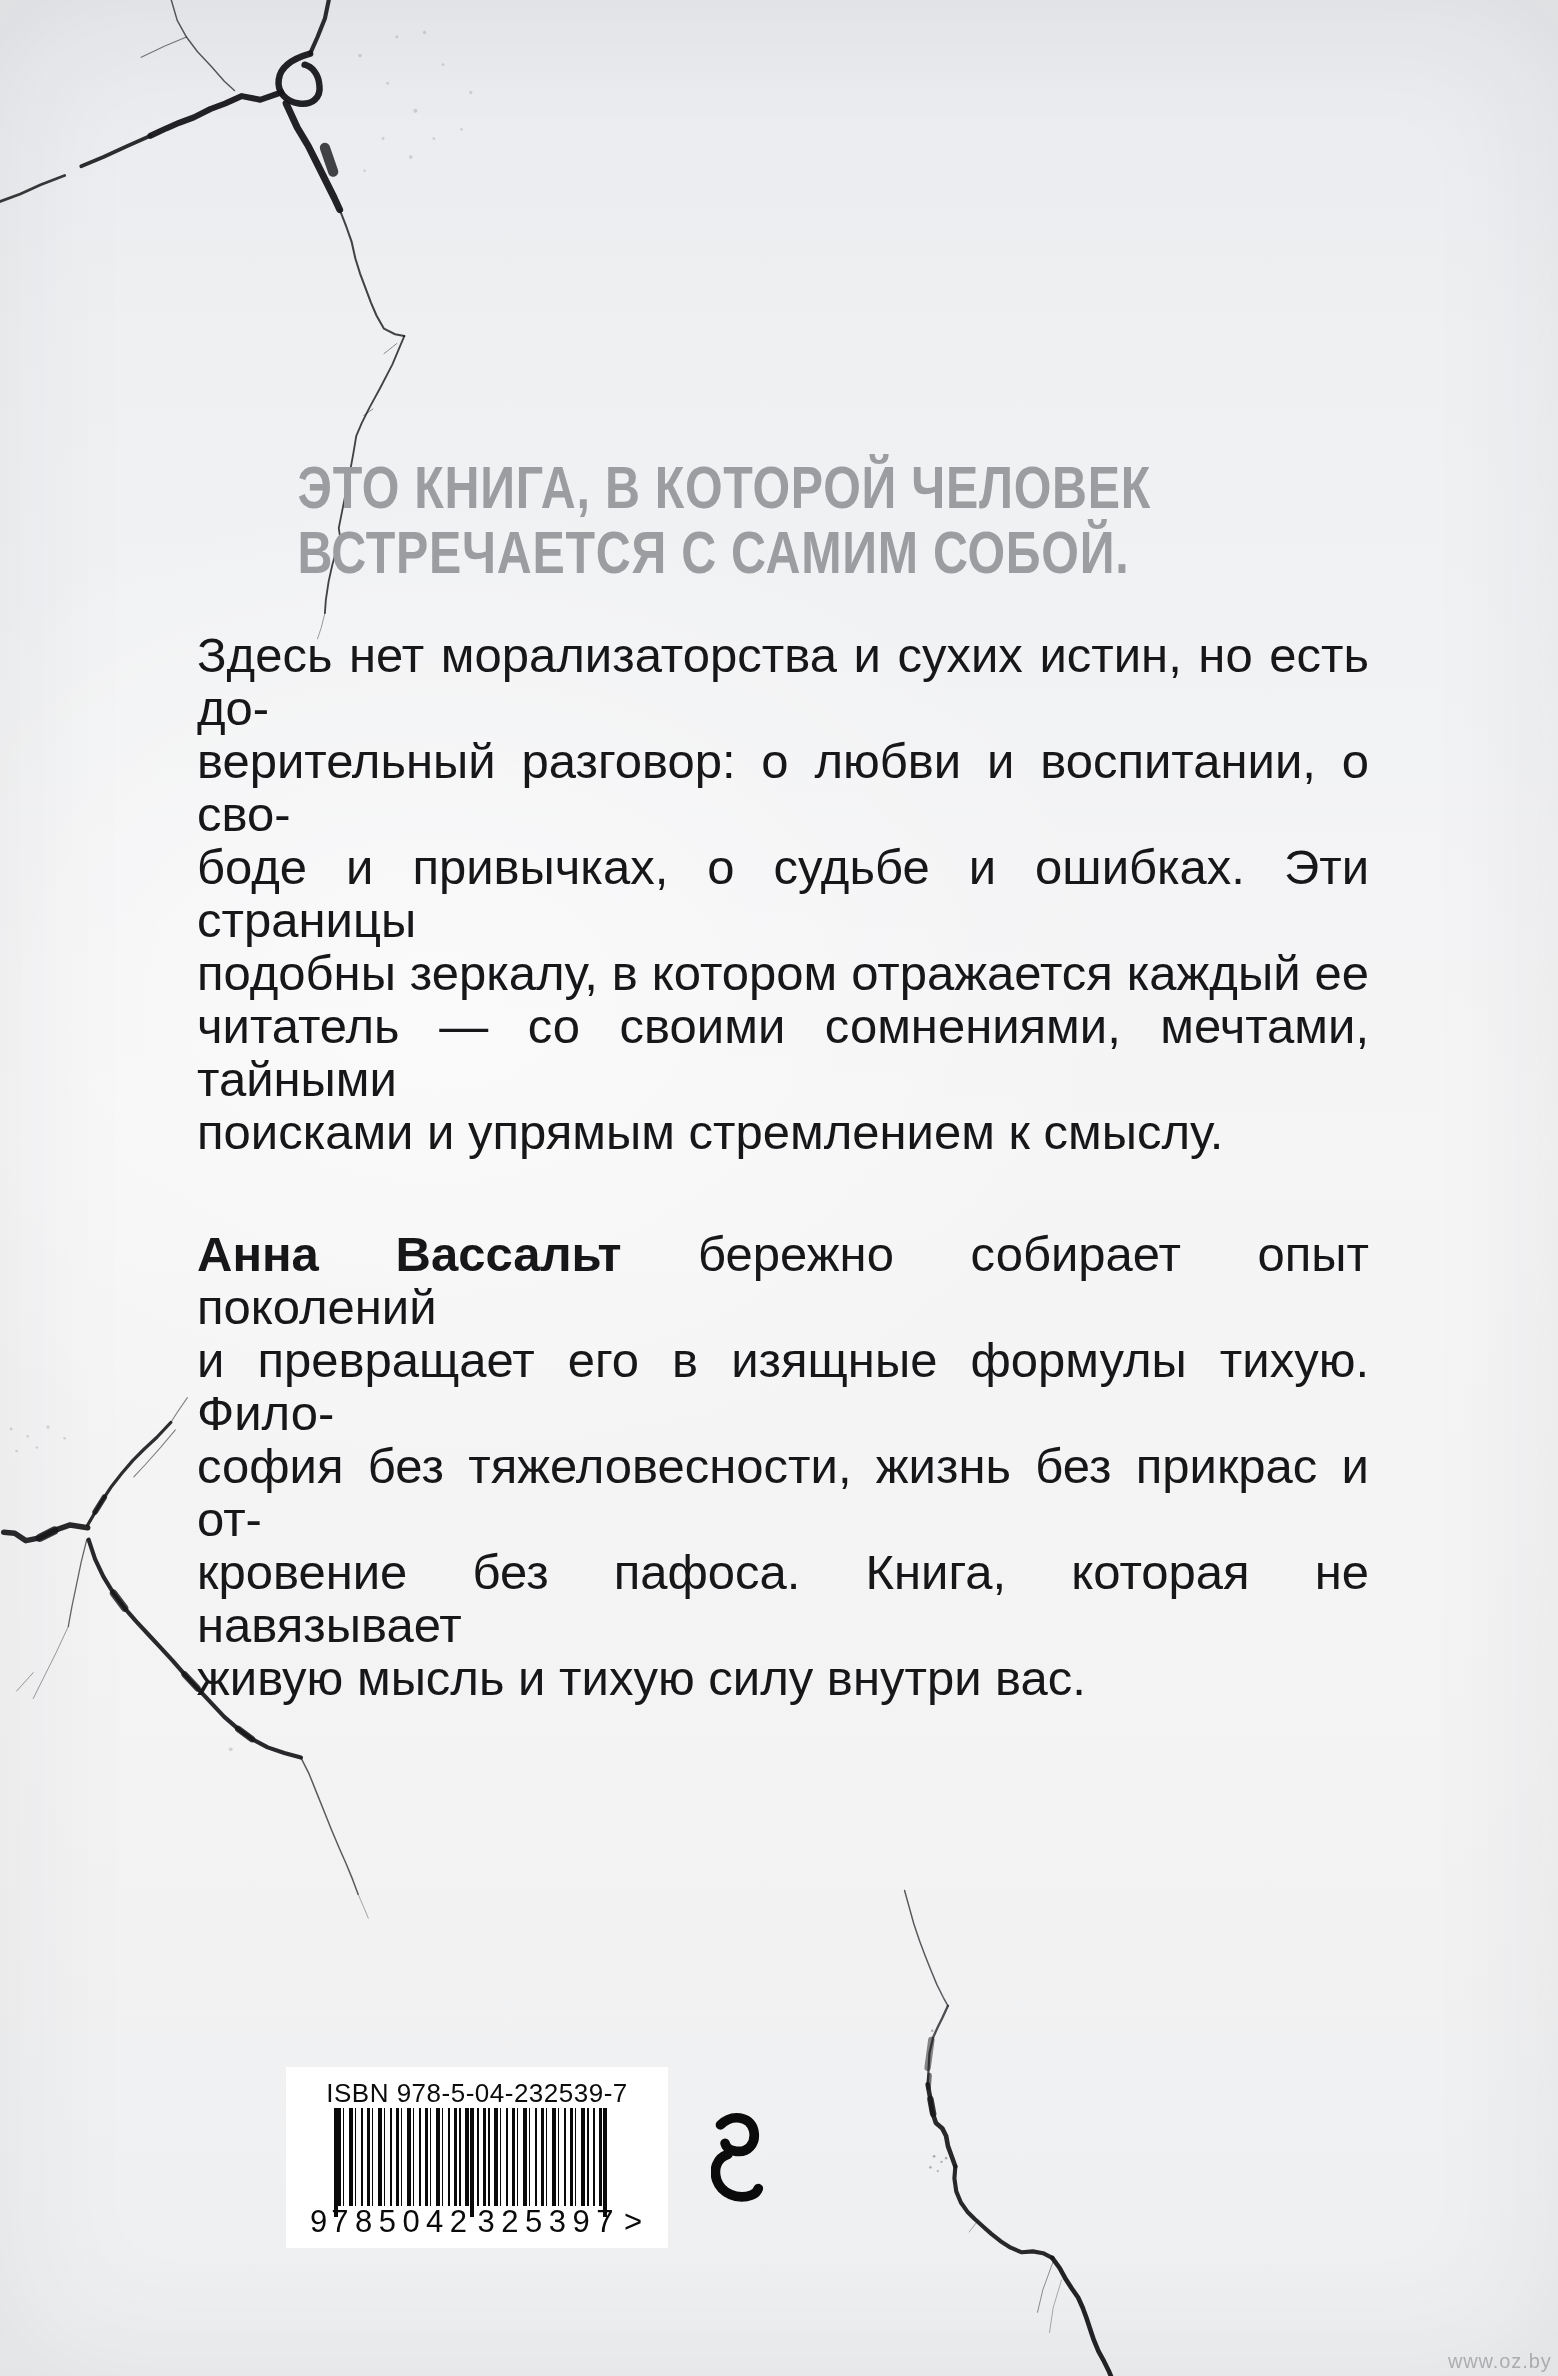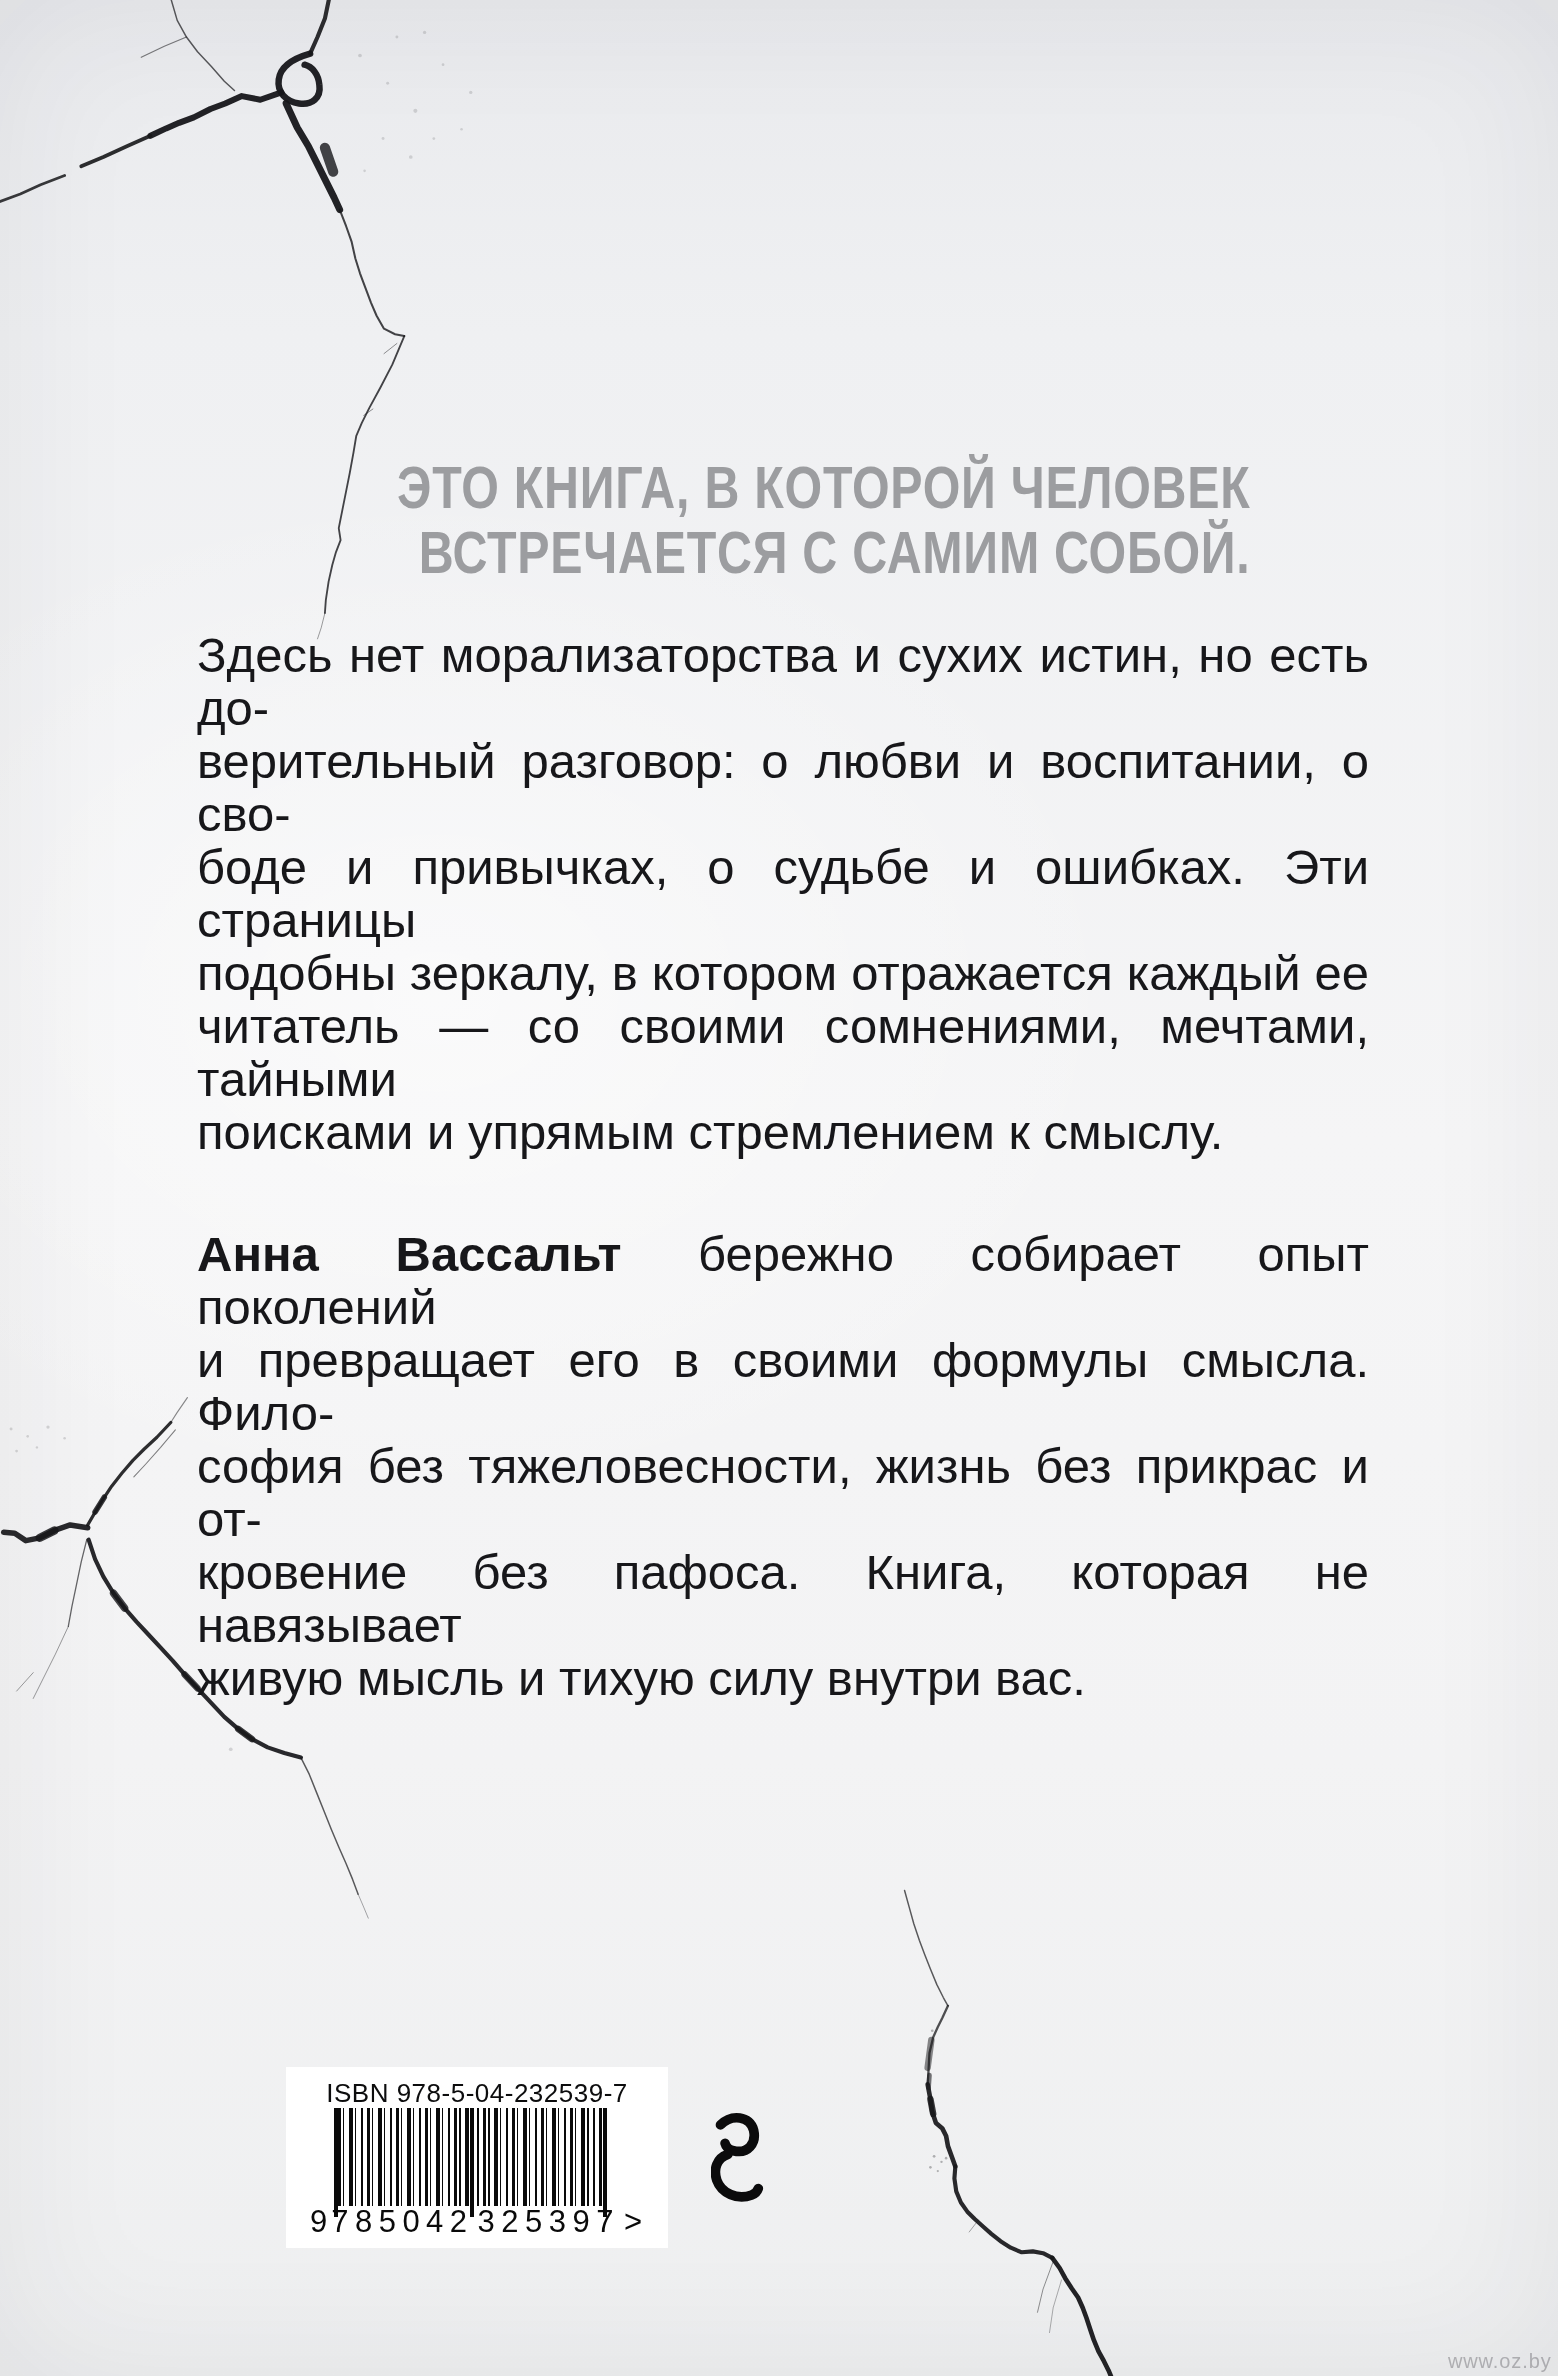--- a/index.html
+++ b/index.html
@@ -7,21 +7,21 @@
     position:relative;width:1559px;height:2377px;overflow:hidden;
     font-family:"Liberation Sans",sans-serif;
     background:
       radial-gradient(1015px 738px at 28% 42%, rgba(255,255,255,.55) 0%, rgba(255,255,255,0) 70%),
       linear-gradient(180deg,#e9eaed 0%,#eff0f2 14%,#f5f5f6 48%,#f3f3f4 74%,#eeeff0 100%);
   }
   .page::after{content:"";position:absolute;inset:0;pointer-events:none;
     box-shadow:inset 0 0 148px rgba(40,44,56,.07);}
   .cracks{position:absolute;left:0;top:0;width:1559px;height:2377px;pointer-events:none;}
   .header{
-    position:absolute;left:184px;top:456px;width:1172px;text-align:right;
+    position:absolute;left:192px;top:456px;width:1172px;text-align:left;
     color:var(--header-text,#9c9da0);font-weight:bold;font-size:59px;line-height:65px;
     letter-spacing:0.9px;
   }
   .hline{white-space:nowrap;transform:scaleX(.82);transform-origin:50% 50%;}
   .bodytext{
     position:absolute;left:197px;top:629px;width:1172px;
     color:var(--body-text,#17171a);font-size:49px;line-height:53px;
   }
   .para{margin:0 0 69px 0;}
   .bline{text-align:justify;text-align-last:justify;}
@@ -140,21 +140,21 @@
       <div class="para">
         <div class="bline">Здесь нет морализаторства и сухих истин, но есть до-</div>
         <div class="bline">верительный разговор: о любви и воспитании, о сво-</div>
         <div class="bline">боде и привычках, о судьбе и ошибках. Эти страницы</div>
         <div class="bline">подобны зеркалу, в котором отражается каждый ее</div>
         <div class="bline">читатель — со своими сомнениями, мечтами, тайными</div>
         <div class="bline last">поисками и упрямым стремлением к смыслу.</div>
       </div>
       <div class="para">
         <div class="bline"><b>Анна Вассальт</b> бережно собирает опыт поколений</div>
-        <div class="bline">и превращает его в своими формулы смысла. Фило-</div>
+        <div class="bline">и превращает его в изящные формулы тихую. Фило-</div>
         <div class="bline">софия без тяжеловесности, жизнь без прикрас и от-</div>
         <div class="bline">кровение без пафоса. Книга, которая не навязывает</div>
         <div class="bline last">живую мысль и тихую силу внутри вас.</div>
       </div>
     </div>
 
   <div class="barcode-box">
     <div class="isbn-label">ISBN 978-5-04-232539-7</div>
     <div class="bars"></div>
     <div class="guard g-left"></div>

